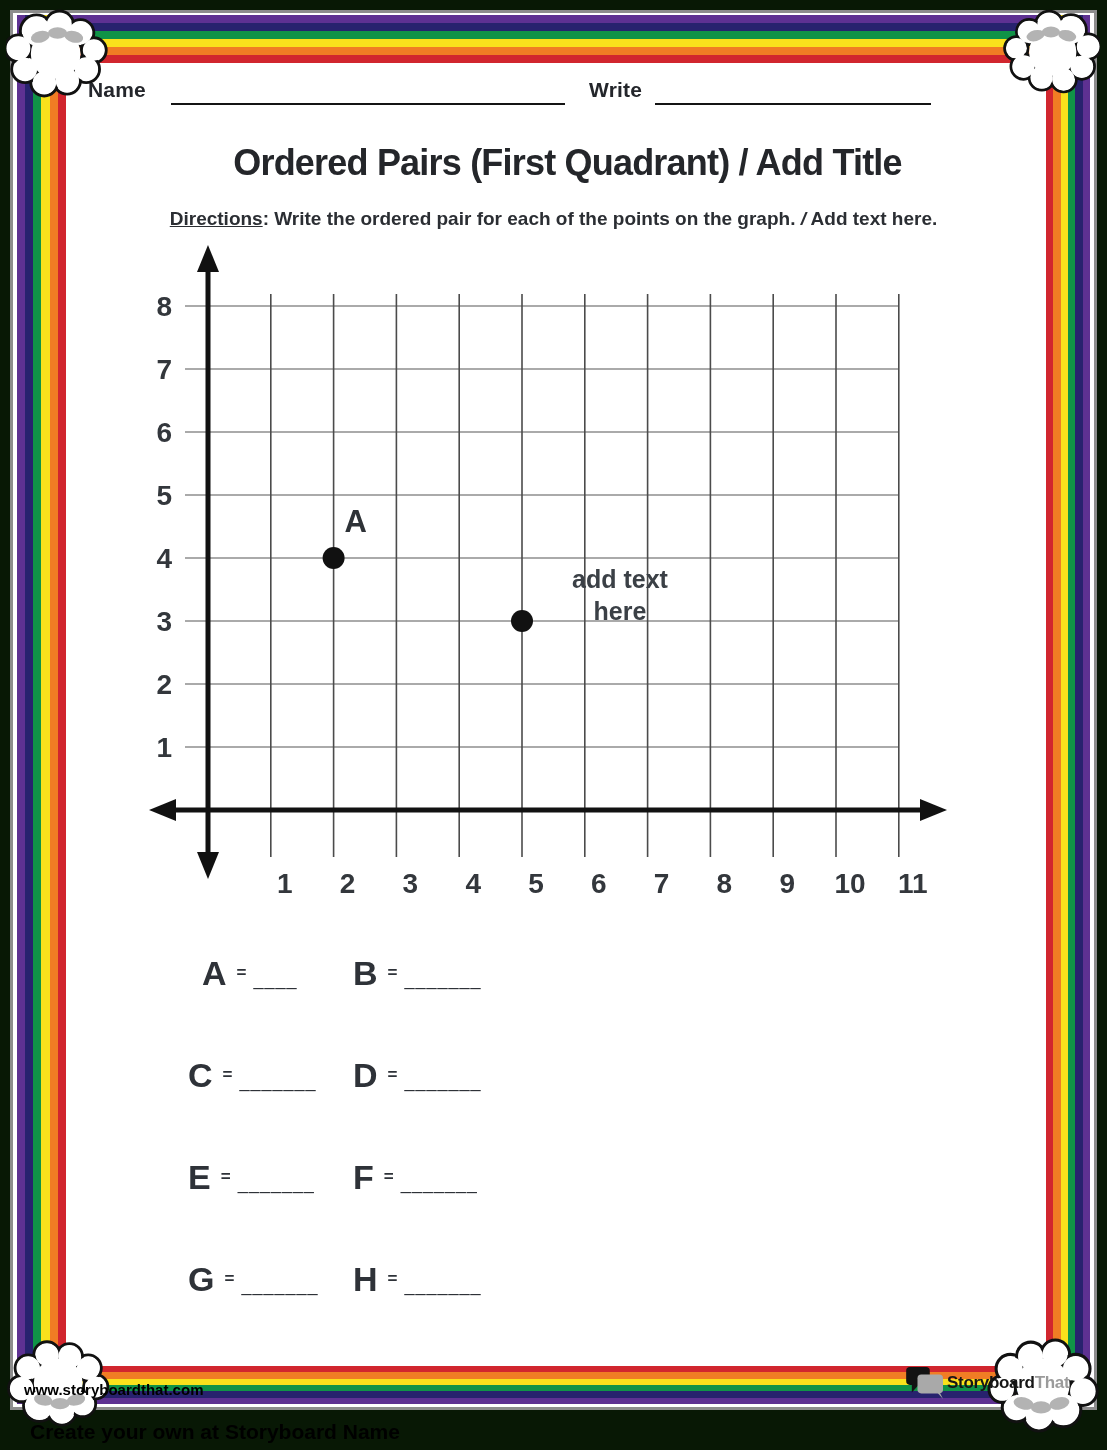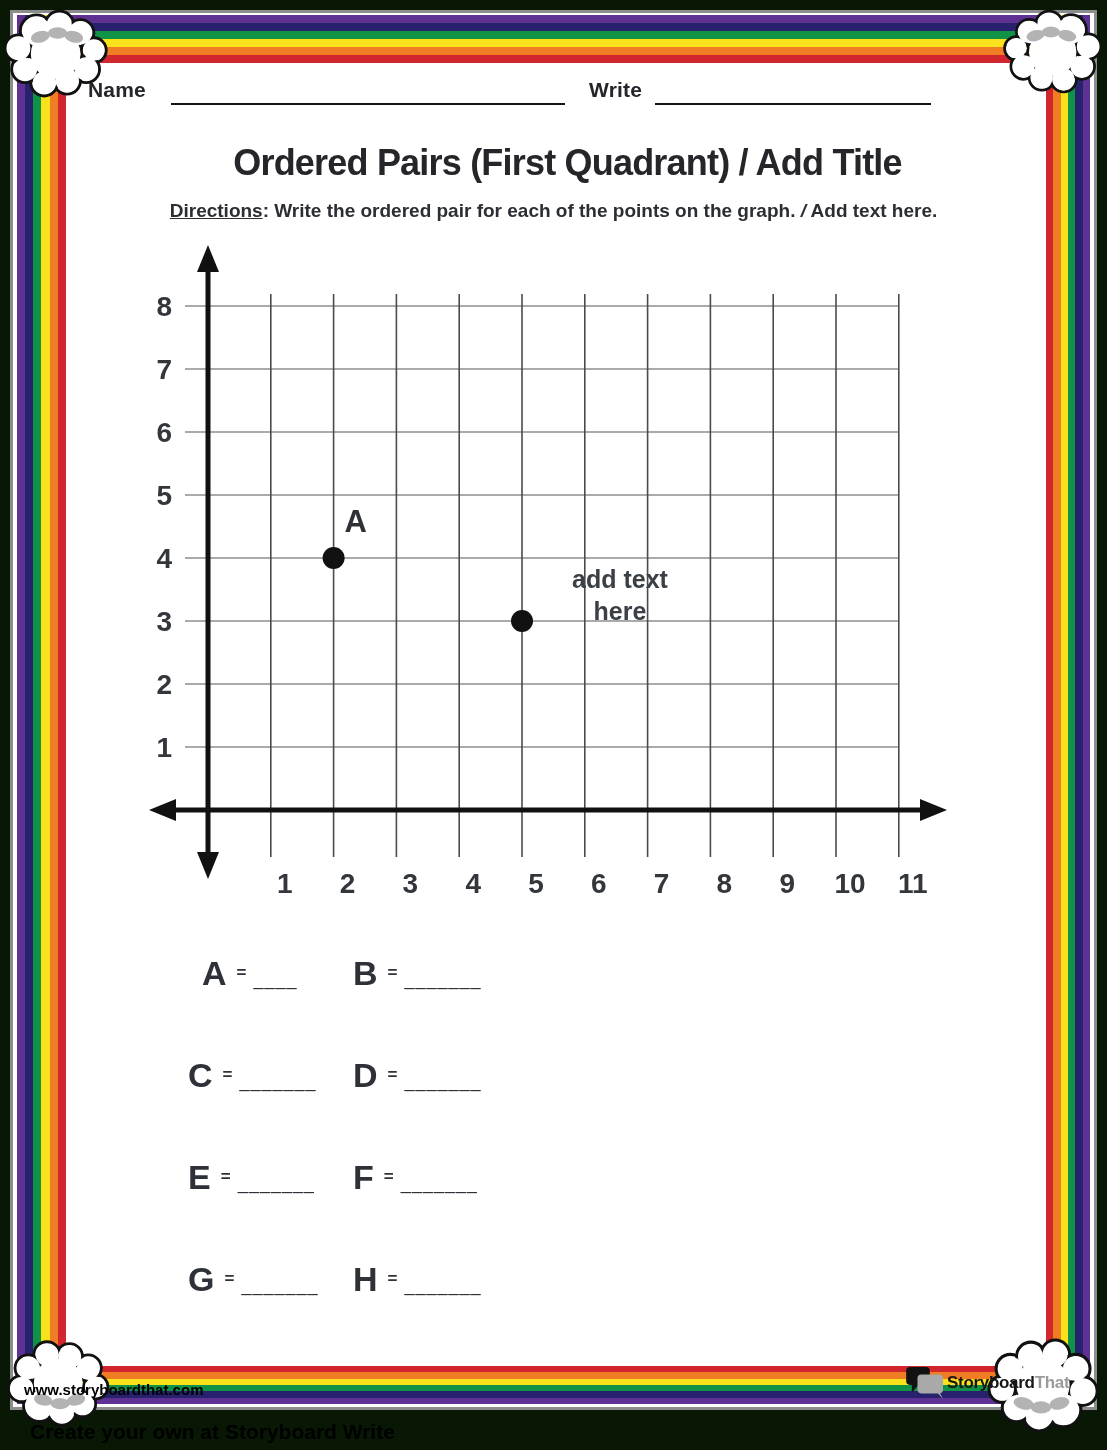--- a/index.html
+++ b/index.html
@@ -10,21 +10,21 @@
   .bar{position:absolute;}
   .bar-top{left:4px;right:4px;top:2px;height:48px;}
   .bar-bottom{left:4px;right:4px;bottom:3px;height:38px;}
   .bar-left{left:4px;top:2px;bottom:3px;width:49px;}
   .bar-right{right:4px;top:2px;bottom:3px;width:44px;}
   .cloud{position:absolute;}
   .hdr-label{position:absolute;font-weight:700;font-size:21px;color:#24262b;letter-spacing:.2px;}
   .hdr-line{position:absolute;height:0;border-top:2px solid #141414;}
   .title{position:absolute;left:77px;top:142px;width:981px;text-align:center;
          font-weight:700;font-size:36px;letter-spacing:-.8px;color:#24262a;}
-  .directions{position:absolute;left:63px;top:200px;width:981px;text-align:center;
+  .directions{position:absolute;left:63px;top:208px;width:981px;text-align:center;
          font-weight:700;font-size:19px;color:#2b2e33;}
   .directions .dlabel{text-decoration:underline;}
   .directions .dslash{font-style:italic;}
   #graph-svg{position:absolute;left:140px;top:242px;}
   .gtick{font-family:"Liberation Sans",sans-serif;font-weight:700;font-size:28px;fill:#33373c;}
   .ptlabel{font-family:"Liberation Sans",sans-serif;font-weight:700;font-size:31px;fill:#2e3237;}
   .anno{font-family:"Liberation Sans",sans-serif;font-weight:700;font-size:25px;fill:#3b4046;}
   #answers{position:absolute;left:188px;top:948px;width:430px;height:390px;}
   .ans{position:absolute;display:flex;align-items:baseline;color:#2e3238;}
   .ans .letter{font-weight:700;font-size:34px;}
@@ -201,15 +201,15 @@
   <div class="brand">
     <svg width="42" height="34" viewBox="0 0 44 36">
       <rect x="1" y="1" width="25" height="19" rx="4" fill="#121212"></rect>
       <path d="M7 18 L7 28 L16 18 Z" fill="#121212"></path>
       <rect x="13" y="9" width="27" height="20" rx="4" fill="#a9a9a9"></rect>
       <path d="M33 27 L40 35 L36 27 Z" fill="#a9a9a9"></path>
     </svg>
     <span class="b-txt" id="brand1" style="color: rgb(22, 22, 22);">Storyboard</span>
       <span class="b-txt" id="brand2" style="color: rgb(155, 155, 155);">That</span>
   </div>
-  <div class="tagline">Create your own at Storyboard Write</div>
+  <div class="tagline">Create your own at Storyboard Name</div>
 
 </div>
 
 </body></html>

